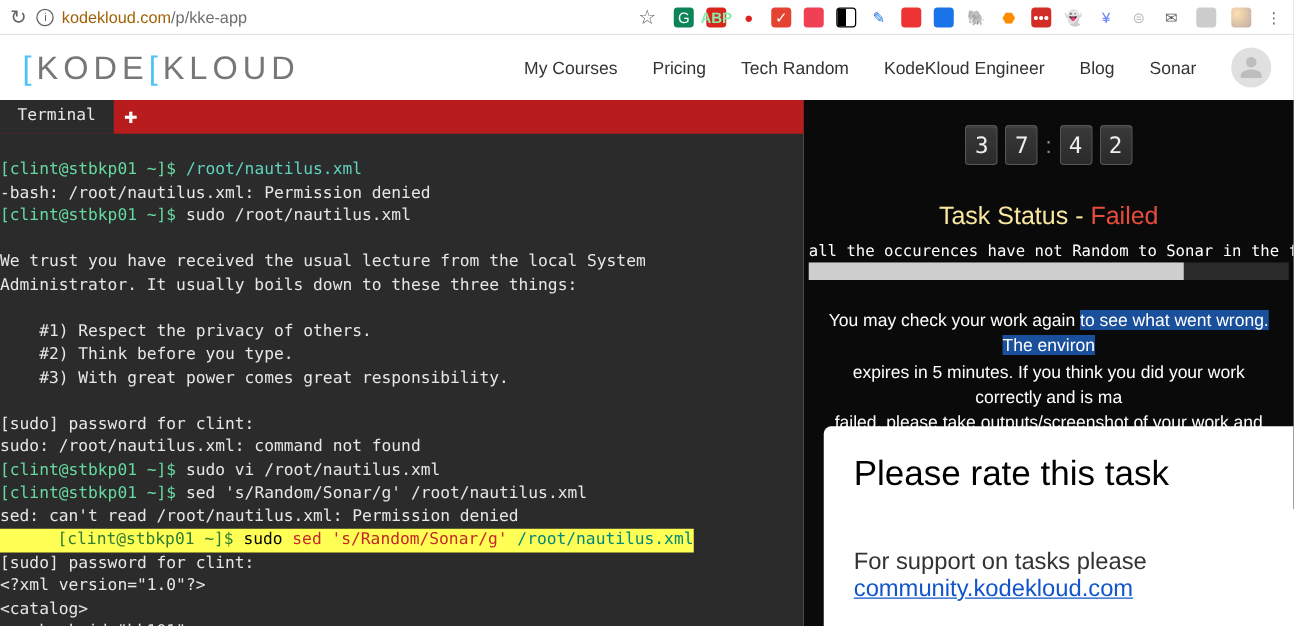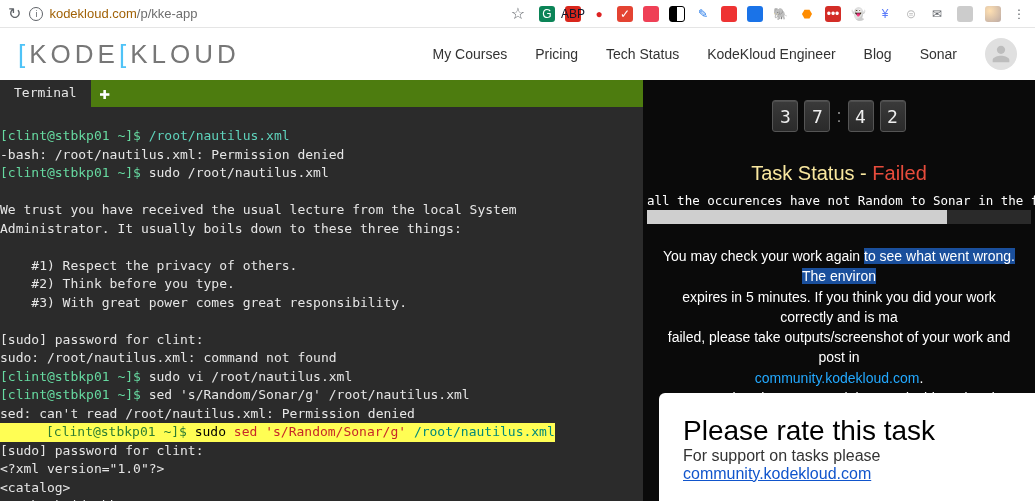--- a/index.html
+++ b/index.html
@@ -10,21 +10,21 @@
   .reload { color: #5f6368; font-size: 16px; }
   .url-area { display: flex; align-items: center; gap: 6px; flex: 1; }
   .info-icon { display: inline-flex; width: 14px; height: 14px; border: 1px solid #5f6368; border-radius: 50%; align-items: center; justify-content: center; font-size: 9px; color: #5f6368; }
   .url { color: #202124; font-size: 13px; }
   .url .domain { color: #a16207; }
   .url .path { color: #6e6e6e; }
   .star { color: #5f6368; font-size: 16px; margin-right: 6px; }
   .ext-icons { display: flex; align-items: center; gap: 10px; }
   .ext-icons span { width: 16px; height: 16px; display: inline-flex; align-items: center; justify-content: center; font-size: 12px; border-radius: 3px; }
   .ic-green-circle { background:#0b8457; color:#fff; border-radius:50%; font-size:9px; }
-  .ic-abp { background:#d9261c; color:#0f172a; font-size:7px; font-weight:normal; }
+  .ic-abp { background:#d9261c; color:#86efac; font-size:7px; font-weight:bold; }
   .ic-red-pin { color:#d22; }
   .ic-todoist { background:#e44332; color:#fff; font-size:9px; position:relative; }
   .ic-pocket { background:#ef4056; border-radius:0 0 8px 8px; width:14px; height:12px; position:relative;}
   .ic-half { background:linear-gradient(90deg,#000 50%,#fff 50%); border:1px solid #000; border-radius:50%; }
   .ic-pen { color:#1a73e8; }
   .ic-redbox { background:#e33; }
   .ic-bluecircle { background:#1a73e8; border-radius:50%; }
   .ic-evernote { color:#2dbe60; }
   .ic-orange { color:#ff8c00; }
   .ic-lastpass { background:#d32d27; color:#fff; font-size:8px;}
@@ -42,21 +42,21 @@
   .logo .lb { color:#4fc3f7; font-weight:400; }
   .logo .txt { color:#777; }
   .nav { display:flex; align-items:center; gap:28px; }
   .nav a { color:#333; font-size:14px; text-decoration:none; }
   .nav .profile { width:32px; height:32px; border-radius:50%; background:#e0e0e0; display:flex; align-items:center; justify-content:center; }
   .nav .profile svg { fill:#bdbdbd; }
 
   
   .workspace { display:flex; height: calc(501px - 28px - 52px); }
   .term-panel { width:643px; background:#2b2b2b; color:#e6e6e6; font-family: "DejaVu Sans Mono","Consolas",monospace; font-size:13px; line-height:18.5px; display:flex; flex-direction:column; }
-  .term-tabs { background:#4d7c0f; height:28px; display:flex; align-items:stretch; }
+  .term-tabs { background:#b91c1c; height:28px; display:flex; align-items:stretch; }
   .term-tab { background:#2b2b2b; color:#e6e6e6; padding:4px 14px; font-size:13px; display:flex; align-items:center; }
   .term-add { color:#fff; width:28px; display:flex; align-items:center; justify-content:center; font-size:18px; }
   .term-body { padding: 2px 0 2px 0; white-space: pre; overflow:hidden; }
   .prompt { color:#66d9a0; }
   .path-teal { color:#5fd3bc; }
   .cmd { color:#e6e6e6; }
   .hl-line { background:#fffe54; color:#000; display:inline-block;padding-left:46px; }
   .hl-line .prompt { color:#2e7d32; }
   .hl-line .cmd-red { color:#c62828; }
   .hl-line .cmd-teal { color:#00897b; }
@@ -71,21 +71,21 @@
   .task-status .lbl { color:#f9e79f; }
   .task-status .fail { color:#e74c3c; font-weight:500; }
   .error-line { font-family:monospace; font-size:12.5px; color:#fff; margin-top:8px; padding-left:4px; white-space:nowrap; overflow:hidden; }
   .hscroll { height:14px; background:#2a2a2a; margin:2px 4px 0 4px; position:relative; }
   .hscroll .thumb { position:absolute; left:0; top:0; height:100%; width:78%; background:#cfcfcf; }
   .explain { font-size:14px; text-align:center; padding:22px 14px 0 14px; line-height:1.45; color:#fff; }
   .explain .sel { background:#1a4f9c; }
   .explain a { color:#23a9ff; text-decoration:none; }
   .rate-card { position:absolute; left:16px; right:0; bottom:0; background:#fff; color:#000; padding:22px 24px 18px 24px; border-radius:6px 0 0 0; }
   .rate-card h2 { font-size:28px; font-weight:400; margin-bottom:0; font-family:"Segoe UI",Arial,sans-serif;}
-  .rate-card p { font-size:16px; color:#333; }
+  .rate-card p { font-size:19px; color:#333;margin-top:44px; }
   .rate-card a { color:#1155cc; text-decoration:underline; }
 </style>
 </head>
 <body>
 
 <div class="browser-bar">
   <span class="reload">↻</span>
   <div class="url-area">
     <span class="info-icon">i</span>
     <span class="url">
@@ -116,21 +116,21 @@
   </div>
 </div>
 
 <div class="site-header">
   <div class="logo">
     <span class="lb">[</span><span class="txt">KODE</span><span class="lb">[</span><span class="txt">KLOUD</span>
   </div>
   <div class="nav">
     <a>My Courses</a>
     <a>Pricing</a>
-    <a>Tech Status</a>
+    <a>Tech Random</a>
     <a>KodeKloud Engineer</a>
     <a>Blog</a>
     <a>Sonar</a>
     <span class="profile">
       <svg width="20" height="20" viewBox="0 0 24 24">
           <path d="M12 12c2.7 0 5-2.3 5-5s-2.3-5-5-5-5 2.3-5 5 2.3 5 5 5zm0 2c-3.3 0-10 1.7-10 5v3h20v-3c0-3.3-6.7-5-10-5z"></path>
         </svg>
     </span>
   </div>
 </div>

